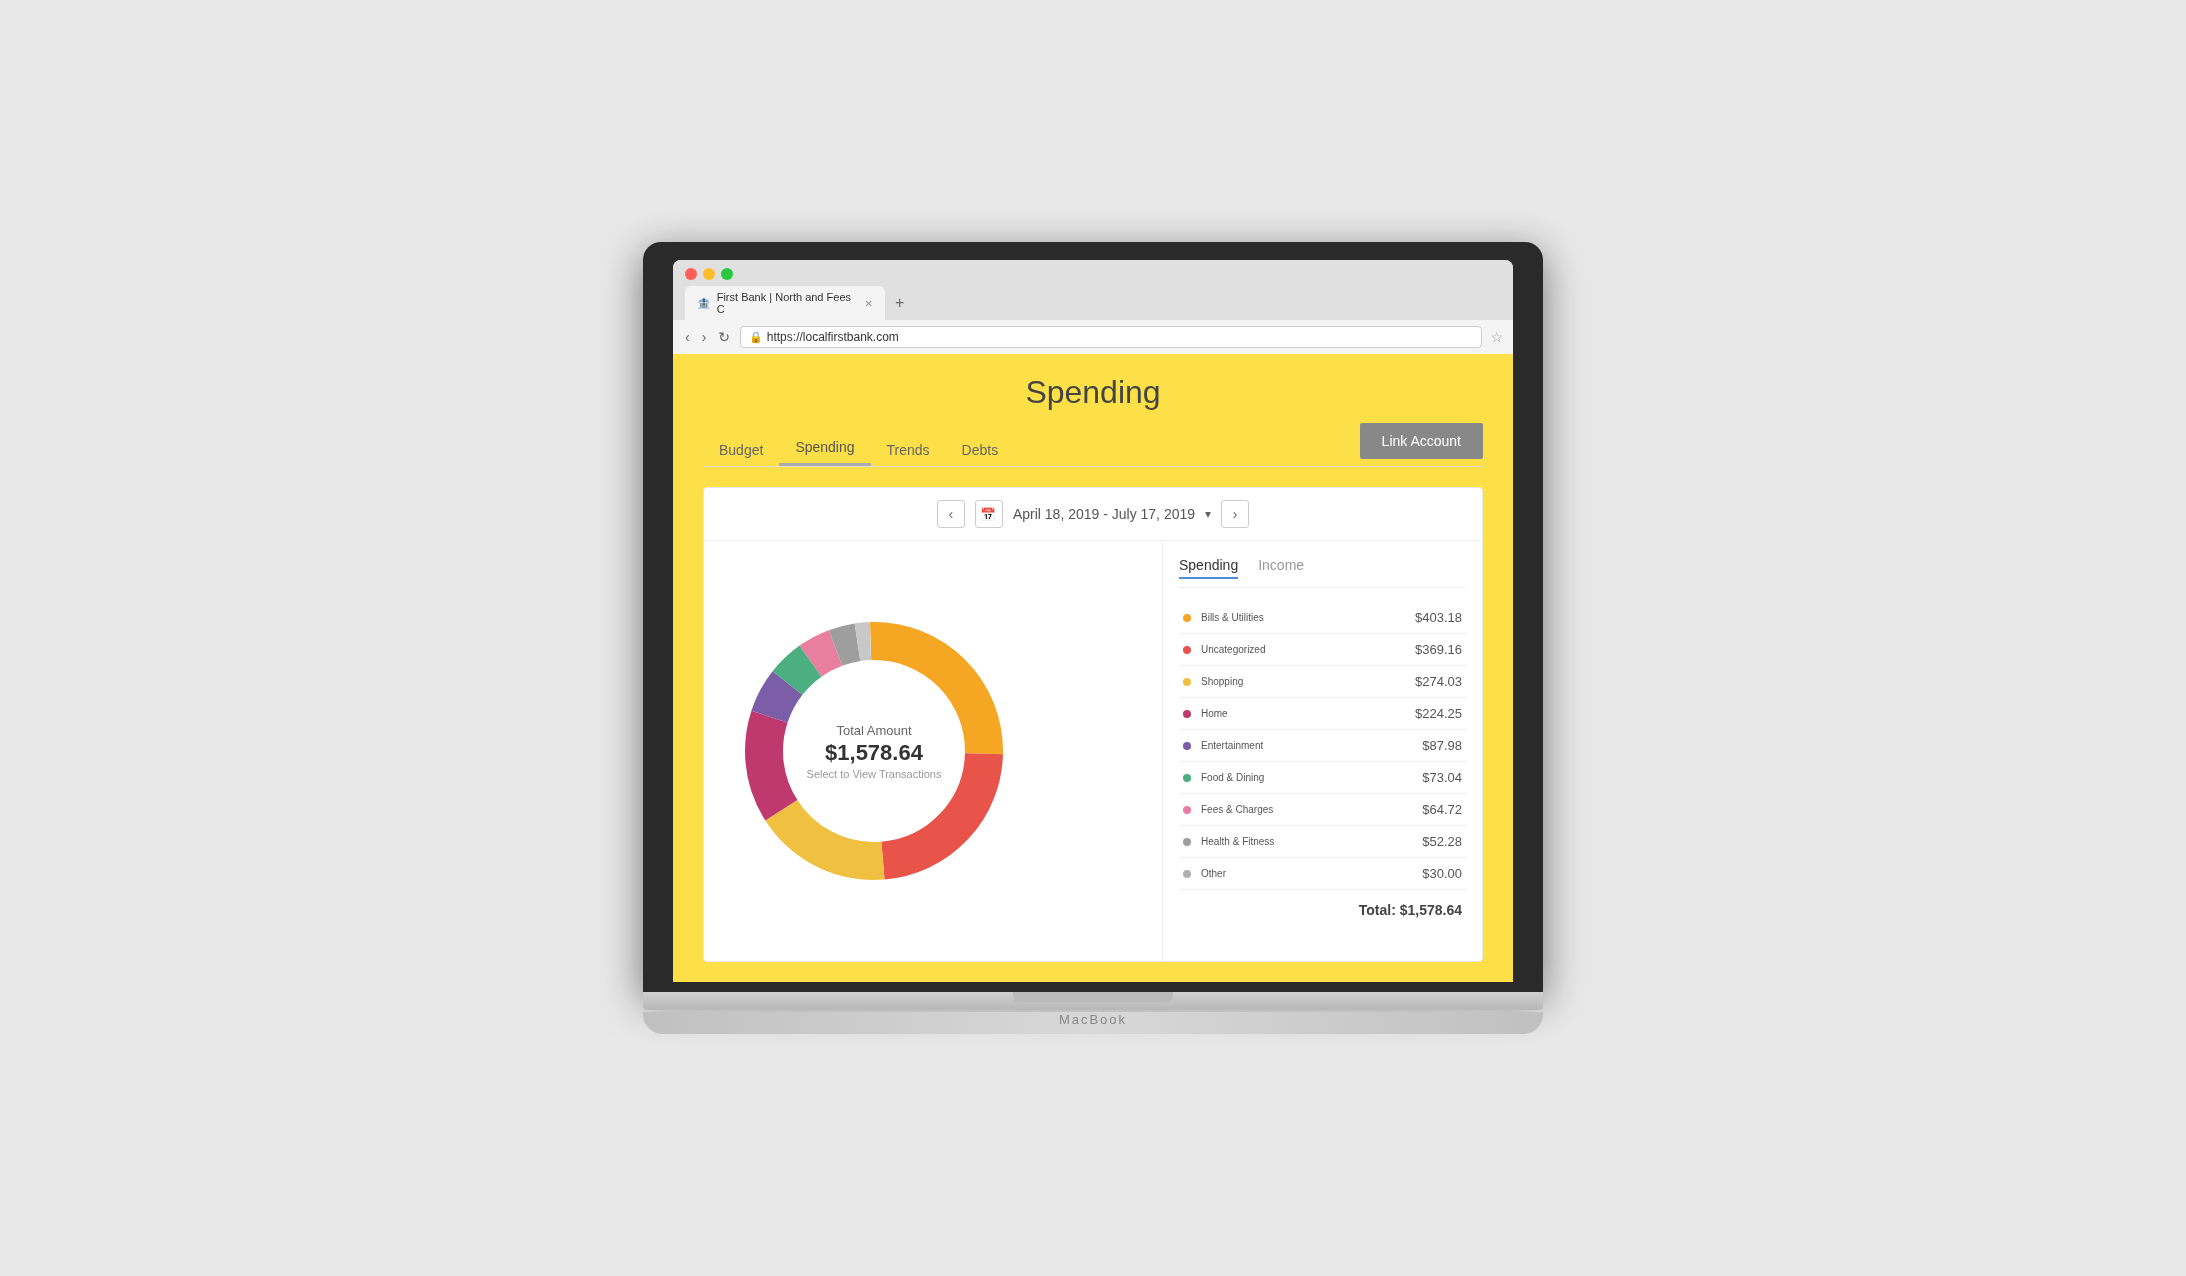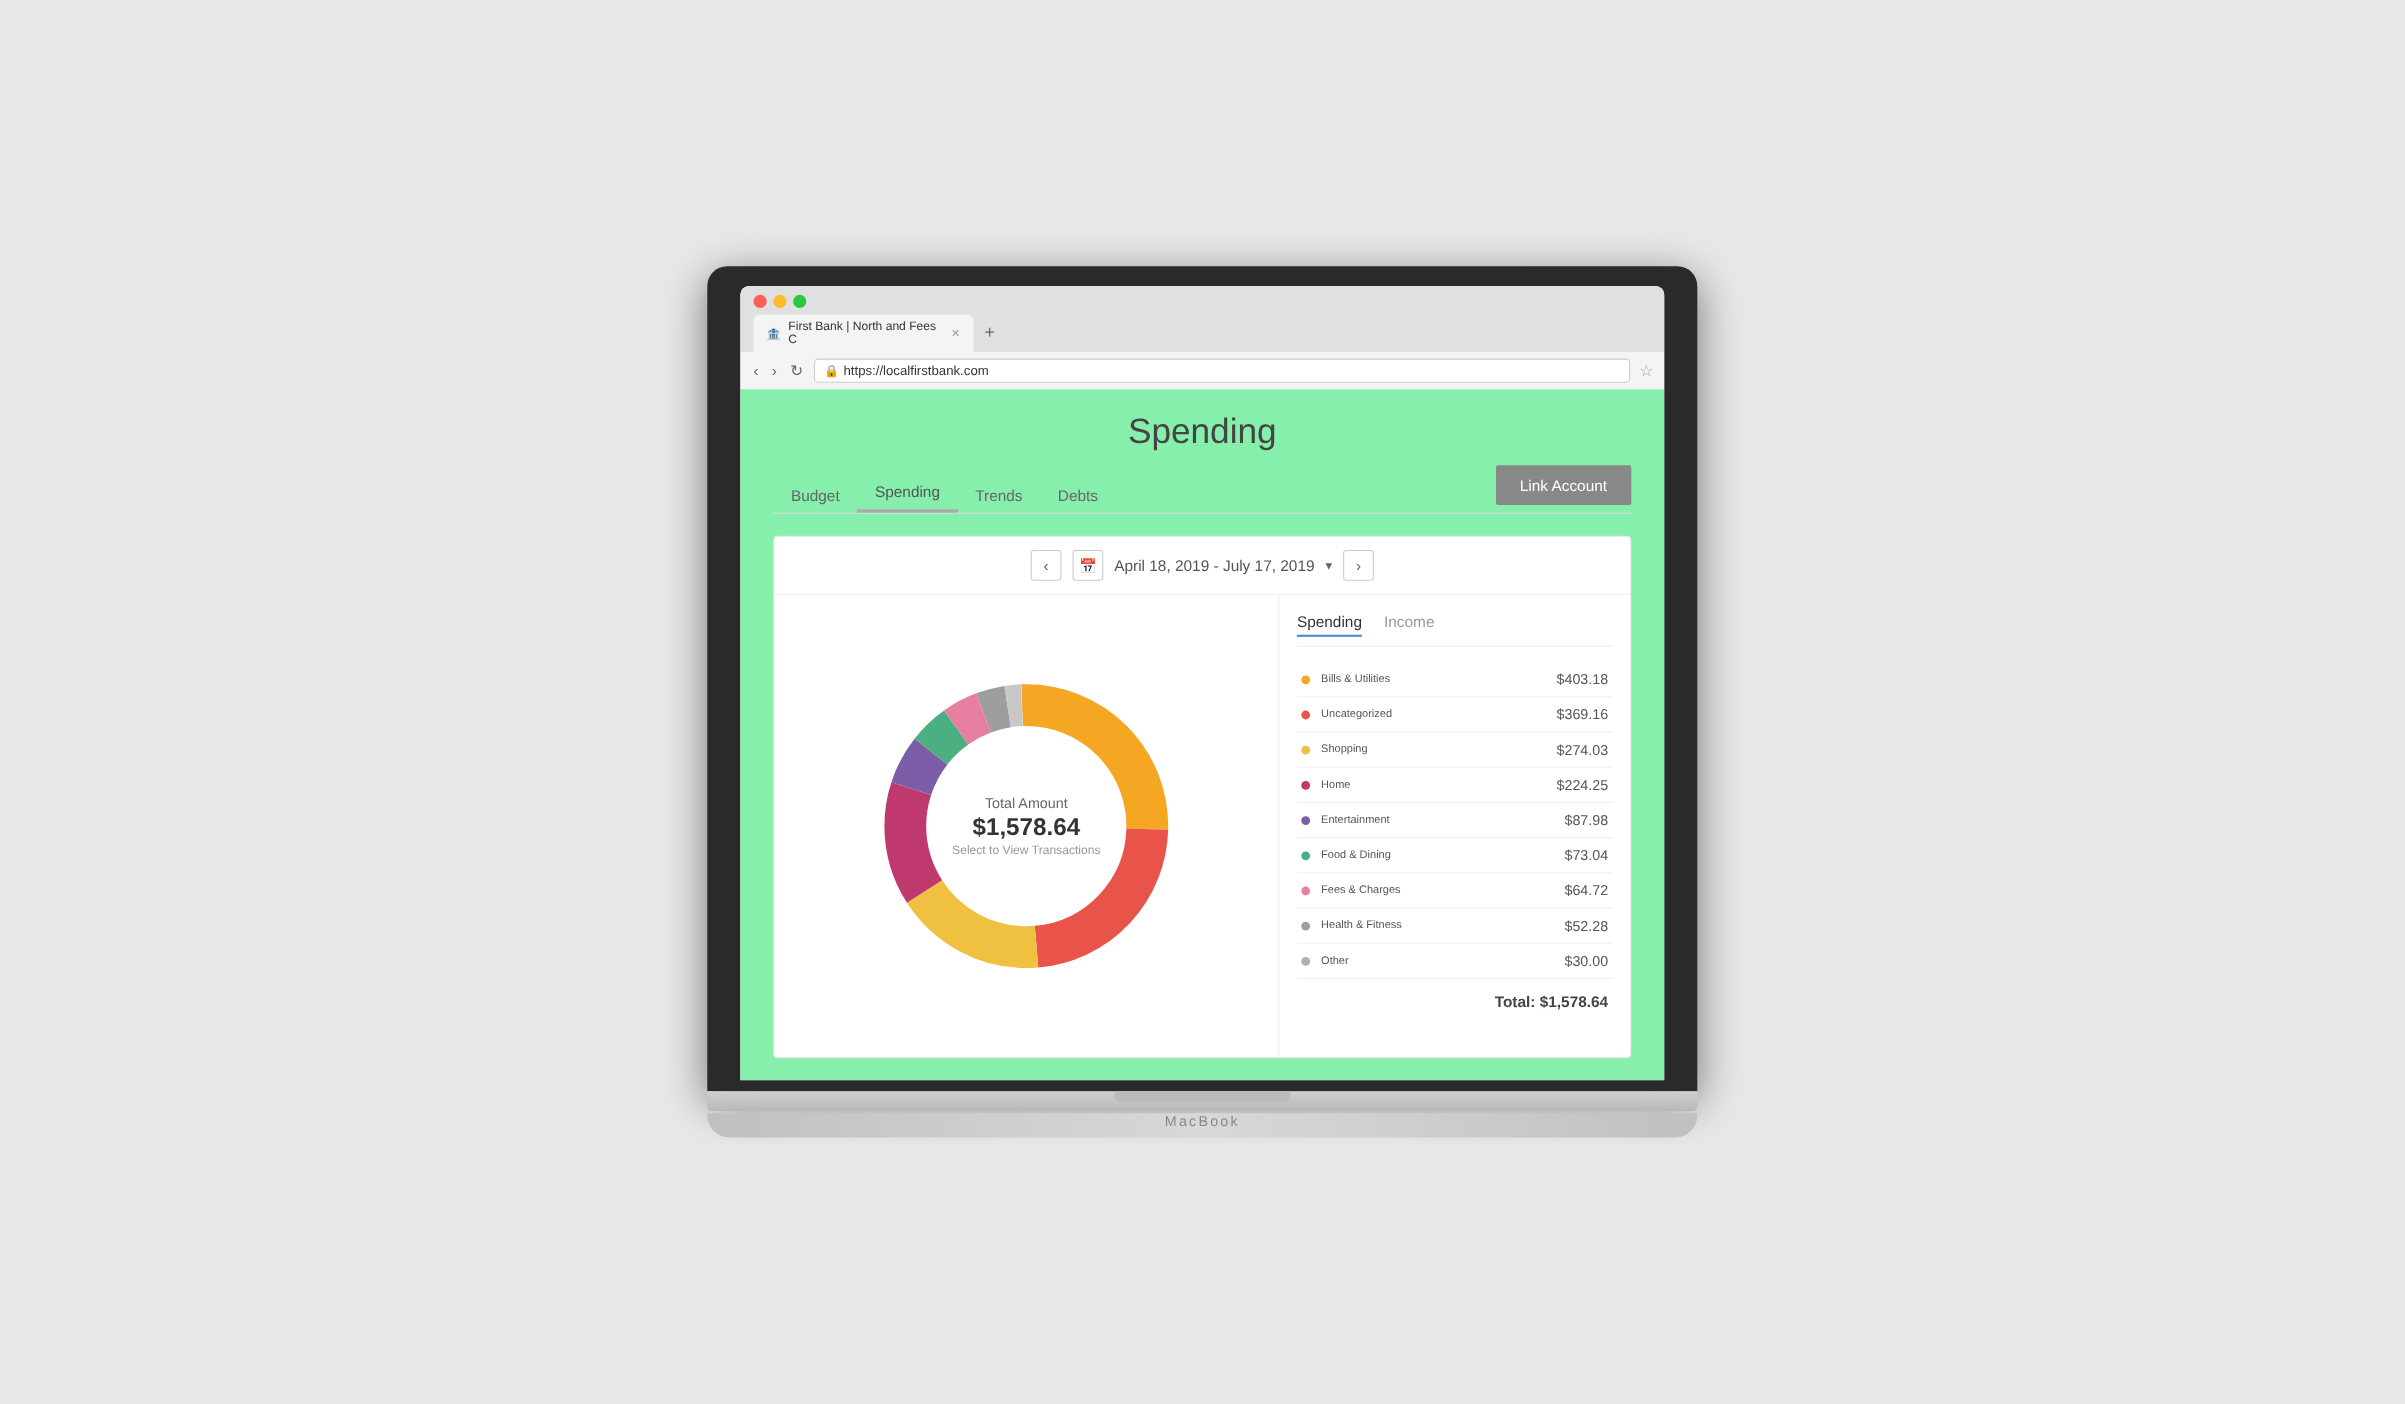--- a/index.html
+++ b/index.html
@@ -122,21 +122,21 @@
 
     .star-btn {
       background: none;
       border: none;
       color: #999;
       font-size: 14px;
       cursor: pointer;
     }
 
     .page-content {
-      background: #86efac;
+      background: #fde047;
       min-height: 520px;
       padding: 20px 30px;
     }
 
     .page-title {
       text-align: center;
       font-size: 32px;
       font-weight: 300;
       color: #444;
       margin-bottom: 20px;
@@ -241,21 +241,21 @@
 
     .chart-content {
       display: flex;
       min-height: 420px;
     }
 
     .donut-section {
       flex: 1;
       display: flex;
       align-items: center;
-      justify-content: center;
+      justify-content: flex-start;
       padding: 30px;
     }
 
     .donut-wrapper {
       position: relative;
       width: 280px;
       height: 280px;
     }
 
     .donut-center {

